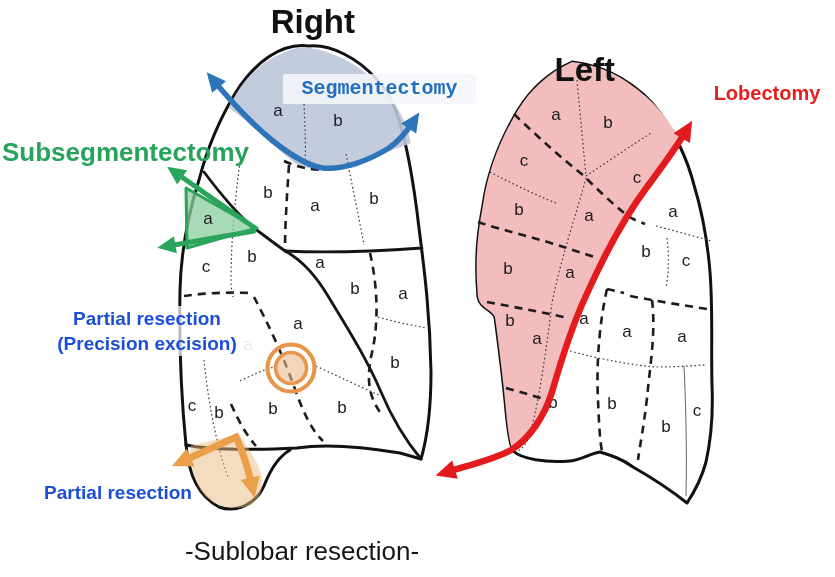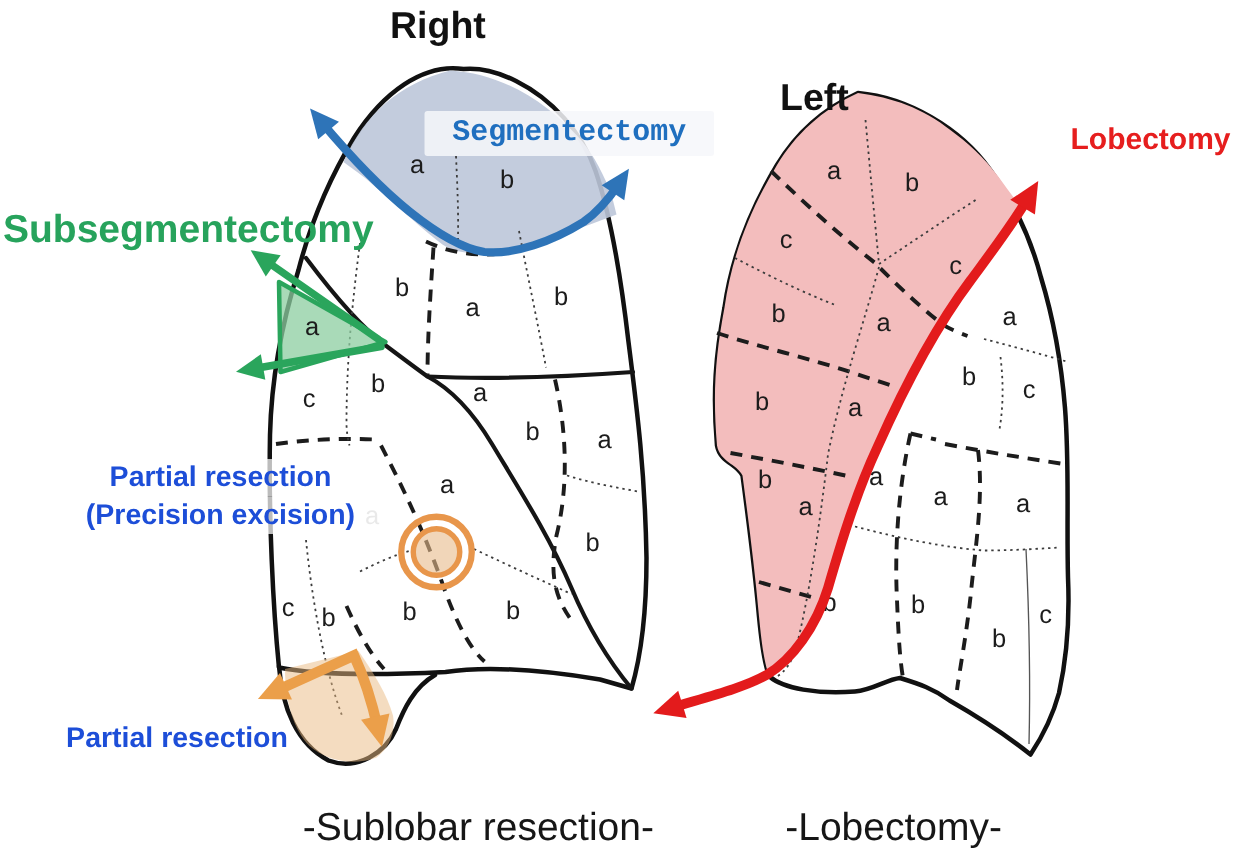--- a/index.html
+++ b/index.html
@@ -1,21 +1,21 @@
 <!DOCTYPE html>
 <html><head>
 <meta charset="utf-8">
 <style>
   html,body{margin:0;padding:0;background:#ffffff;}
   #stage{position:relative;width:835px;height:577px;background:#fff;overflow:hidden;
          font-family:"Liberation Sans",sans-serif;}
   #stage svg{position:absolute;left:0;top:0;}
   .overlay{position:absolute;white-space:nowrap;}
-  .title{font-weight:bold;font-size:25px;color:#111;text-align:left;}
-  .caption{font-size:26px;color:#161616;text-align:right;letter-spacing:0px;}
+  .title{font-weight:bold;font-size:33px;color:#111;text-align:right;}
+  .caption{font-size:26px;color:#161616;text-align:center;letter-spacing:0px;}
   .ann{font-weight:bold;font-size:20px;text-align:center;}
   .ann-blue{color:#1f6fbf;background:rgba(246,247,250,0.85);border-radius:2px;
             width:193px;height:30px;line-height:30px;}
   .ann-green{color:#27a35c;font-size:26px;}
   .ann-orange{color:#1d4ed8;font-size:19px;line-height:25px;}
   .ann-orange .bg{background:rgba(255,255,255,0.72);}
   .ann-red{color:#e61e1e;}
   .seg-letter{font-size:17px;fill:#1c1c1c;text-anchor:middle;dominant-baseline:central;
               font-family:"Liberation Sans",sans-serif;}
   .seg-letter.faint{opacity:0.35;}
@@ -185,14 +185,13 @@
     <div class="bg">(Precision excision)</div>
   </div>
 
   <div class="overlay ann ann-orange" style="left:12px;top:480px;width:212px;">
     <div>Partial resection</div>
   </div>
 
   <div class="overlay ann ann-red" style="left:700px;top:82px;width:134px;">Lobectomy</div>
 
   <div class="overlay caption" style="left:168px;top:536px;width:268px;">-Sublobar resection-</div>
-  <div class="overlay caption" style="left:503px;top:536px;width:165px;">-Lobectomy-</div>
 </div>
 
 </body></html>

